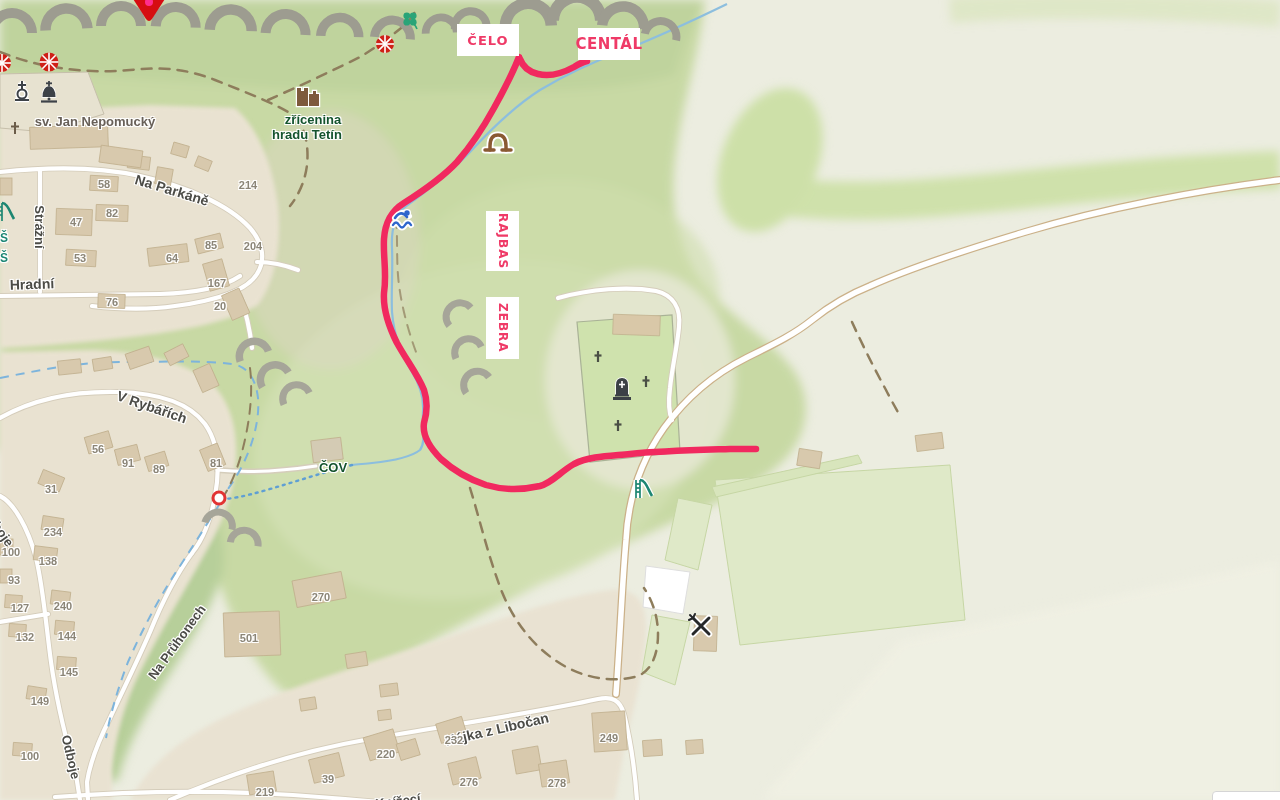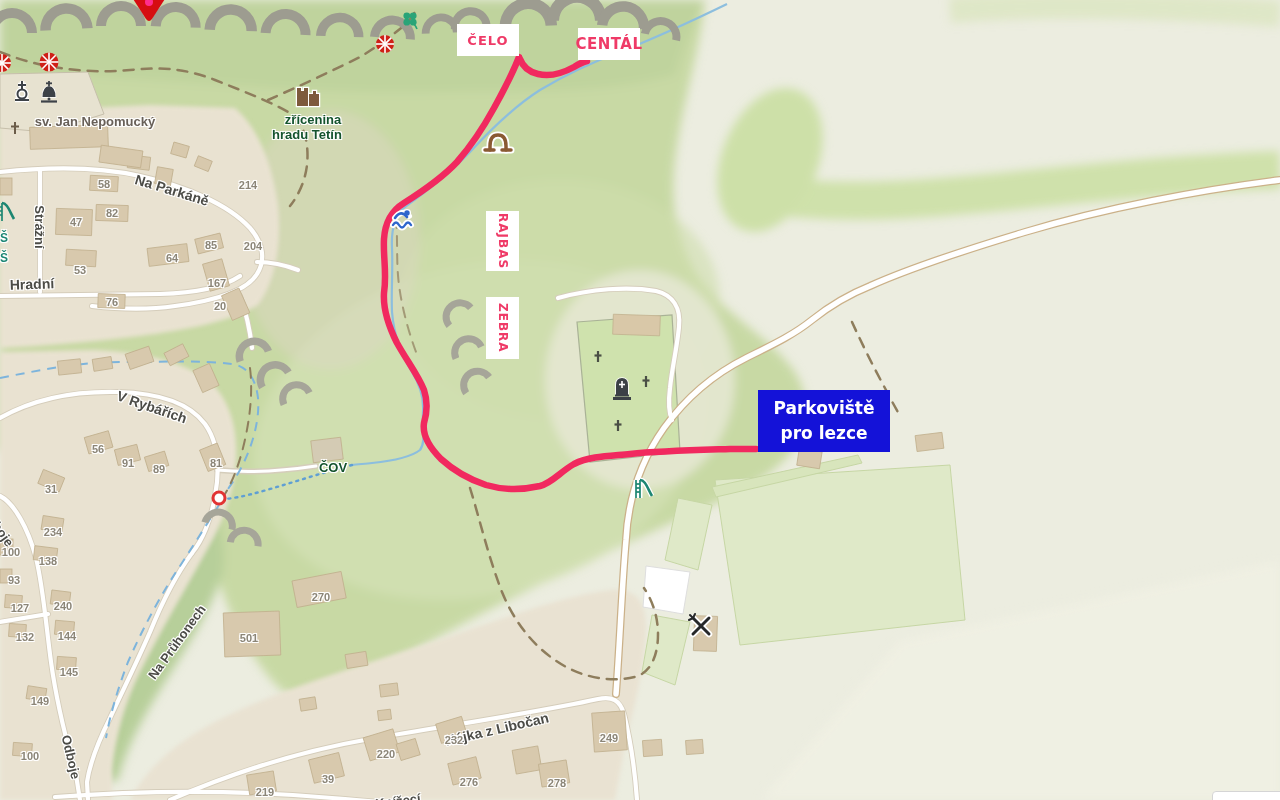--- a/index.html
+++ b/index.html
@@ -431,21 +431,21 @@
 <div class="lbl" style="left:152px;top:407px;--r:19deg;font-size:14px">V Rybářích</div>
 <div class="lbl" style="left:177px;top:642px;--r:-54deg">Na Průhonech</div>
 <div class="lbl" style="left:71px;top:757px;--r:77deg">Odboje</div>
 <div class="lbl-edge" style="left:-15px;top:501px;transform:rotate(55deg)">Odboje</div>
 <div class="lbl" style="left:497px;top:729px;--r:-13deg;font-size:14px">Hájka z Libočan</div>
 <div class="lbl" style="left:398px;top:801px;--r:-7deg">Knížecí</div>
 
 <div class="lbl num" style="left:104px;top:184px">58</div>
 <div class="lbl num" style="left:112px;top:213px">82</div>
 <div class="lbl num" style="left:76px;top:222px">47</div>
-<div class="lbl num" style="left:80px;top:270px">53</div>
+<div class="lbl num" style="left:80px;top:258px">53</div>
 <div class="lbl num" style="left:172px;top:258px">64</div>
 <div class="lbl num" style="left:211px;top:245px">85</div>
 <div class="lbl num" style="left:253px;top:246px">204</div>
 <div class="lbl num" style="left:217px;top:283px">167</div>
 <div class="lbl num" style="left:220px;top:306px">20</div>
 <div class="lbl num" style="left:112px;top:302px">76</div>
 <div class="lbl num" style="left:248px;top:185px">214</div>
 <div class="lbl num" style="left:98px;top:449px">56</div>
 <div class="lbl num" style="left:128px;top:463px">91</div>
 <div class="lbl num" style="left:159px;top:469px">89</div>
@@ -470,22 +470,16 @@
 <div class="lbl num" style="left:454px;top:740px">232</div>
 <div class="lbl num" style="left:469px;top:782px">276</div>
 <div class="lbl num" style="left:557px;top:783px">278</div>
 <div class="lbl num" style="left:609px;top:738px">249</div>
 
 <div class="crag" style="left:457px;top:24px;width:60px;height:30px">ČELO</div>
 <div class="crag small" style="left:578px;top:28px;width:60px;height:30px">CENTÁL</div>
 <div class="crag vert" style="left:486px;top:211px;width:31px;height:58px">RAJBAS</div>
 <div class="crag vert" style="left:486px;top:297px;width:31px;height:60px">ZEBRA</div>
 
-<div class="parking" style="left:758px;top:390px;width:132px;height:62px">
-  <div>
-    <div>Parkoviště</div>
-    <div>pro lezce</div>
-  </div>
+
+<div class="widget" style="left:1212px;top:791px;width:76px;height:14px"></div>
+
 </div>
 
-<div class="widget" style="left:1212px;top:791px;width:76px;height:14px"></div>
-
-</div>
-
 </body></html>

